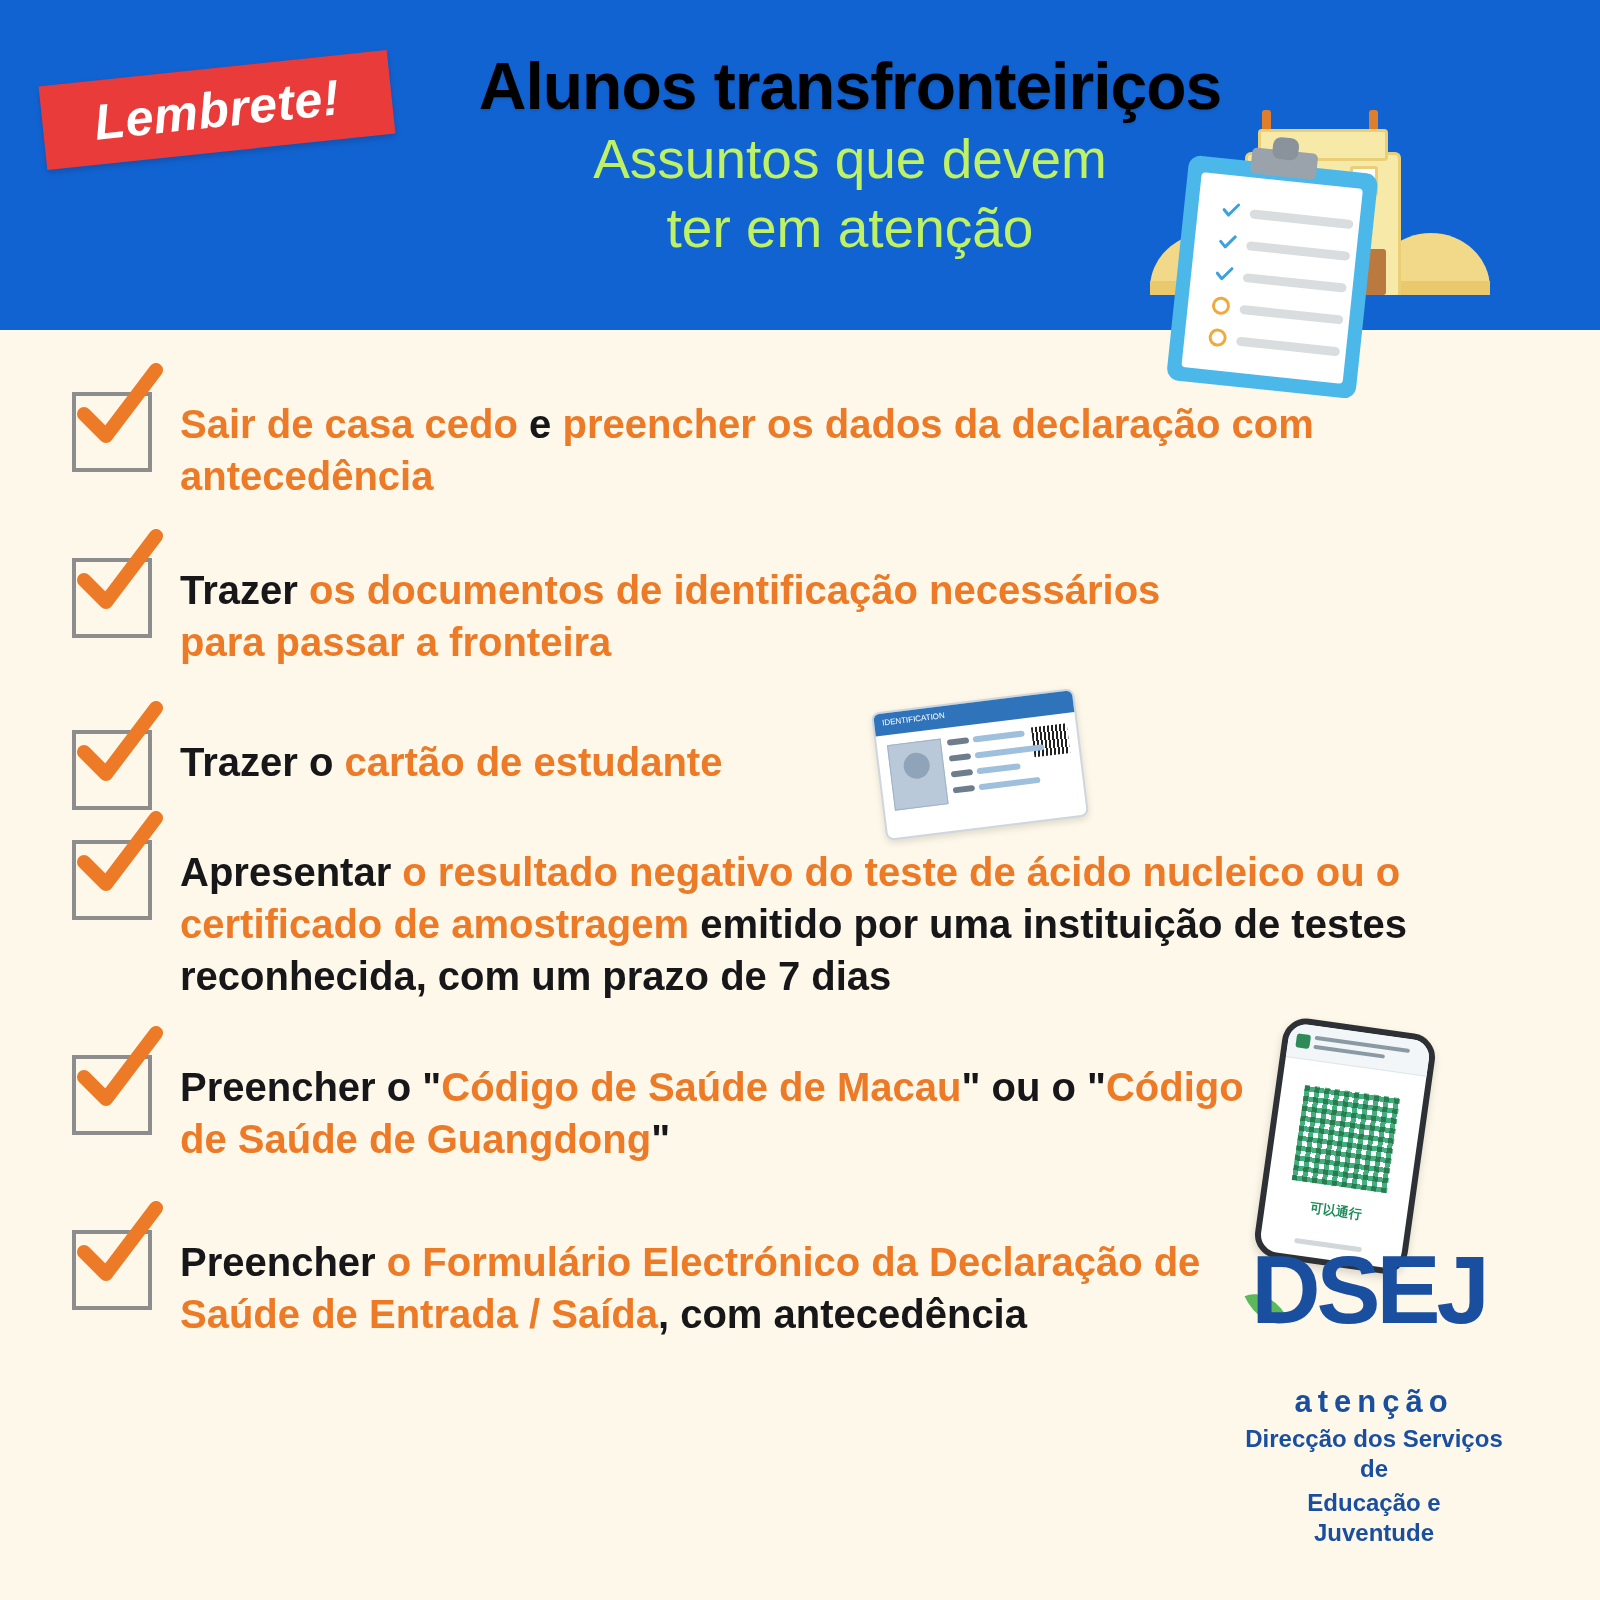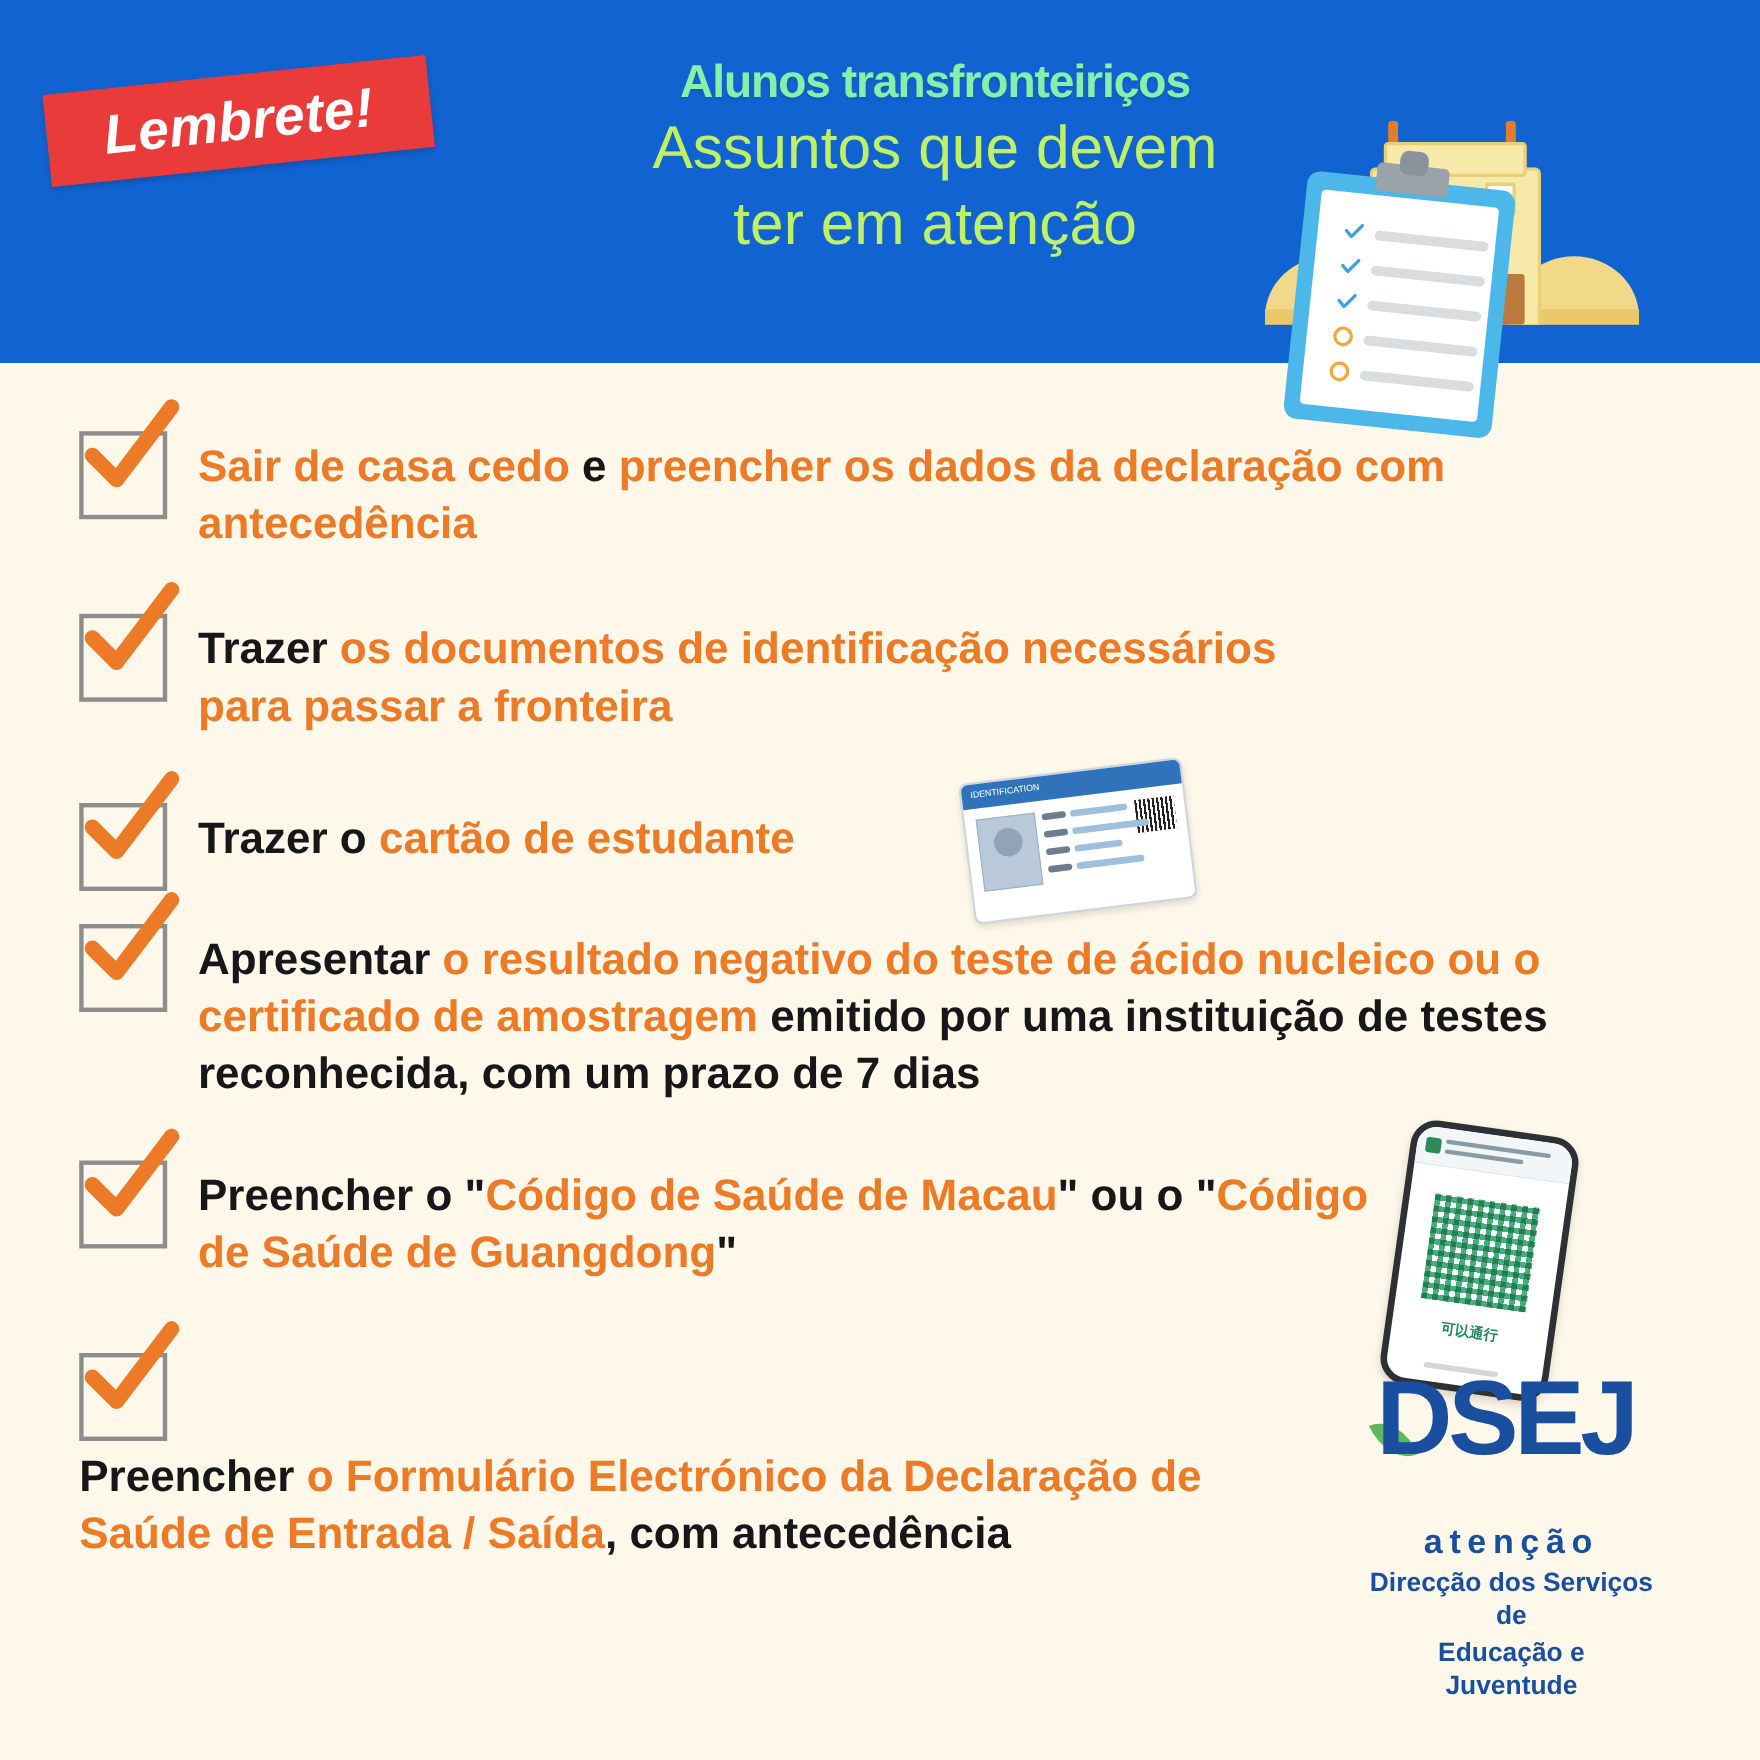--- a/index.html
+++ b/index.html
@@ -54,22 +54,22 @@
     letter-spacing: .5px;
   }
   .title-block {
     position: absolute;
     left: 400px;
     top: 52px;
     width: 900px;
     text-align: center;
   }
   .title-main {
-    color: #86efac;
-    font-size: 42px;
+    color: #000000;
+    font-size: 66px;
     font-weight: bold;
     line-height: 1.04;
     letter-spacing: -1px;
     text-shadow: 0 2px 3px rgba(0,0,0,.12);
   }
   .title-sub {
     color: #bef264;
     font-size: 55px;
     font-weight: normal;
     line-height: 1.12;
@@ -206,21 +206,21 @@
 
   .r1 { left: 72px; top: 62px; }
   .r1 .text { max-width: 1260px; }
   .r2 { left: 72px; top: 228px; }
   .r2 .text { max-width: 1020px; }
   .r3 { left: 72px; top: 400px; }
   .r4 { left: 72px; top: 510px; }
   .r4 .text { max-width: 1290px; }
   .r5 { left: 72px; top: 725px; }
   .r5 .text { max-width: 1080px; }
-  .r6 { left: 72px; top: 900px; flex-direction: column; }
+  .r6 { left: 72px; top: 900px; }
   .r6 .text { max-width: 1050px; }
 
   
   .clipboard {
     position: absolute;
     right: 232px;
     top: 150px;
     width: 190px;
     height: 240px;
     transform: rotate(6deg);

